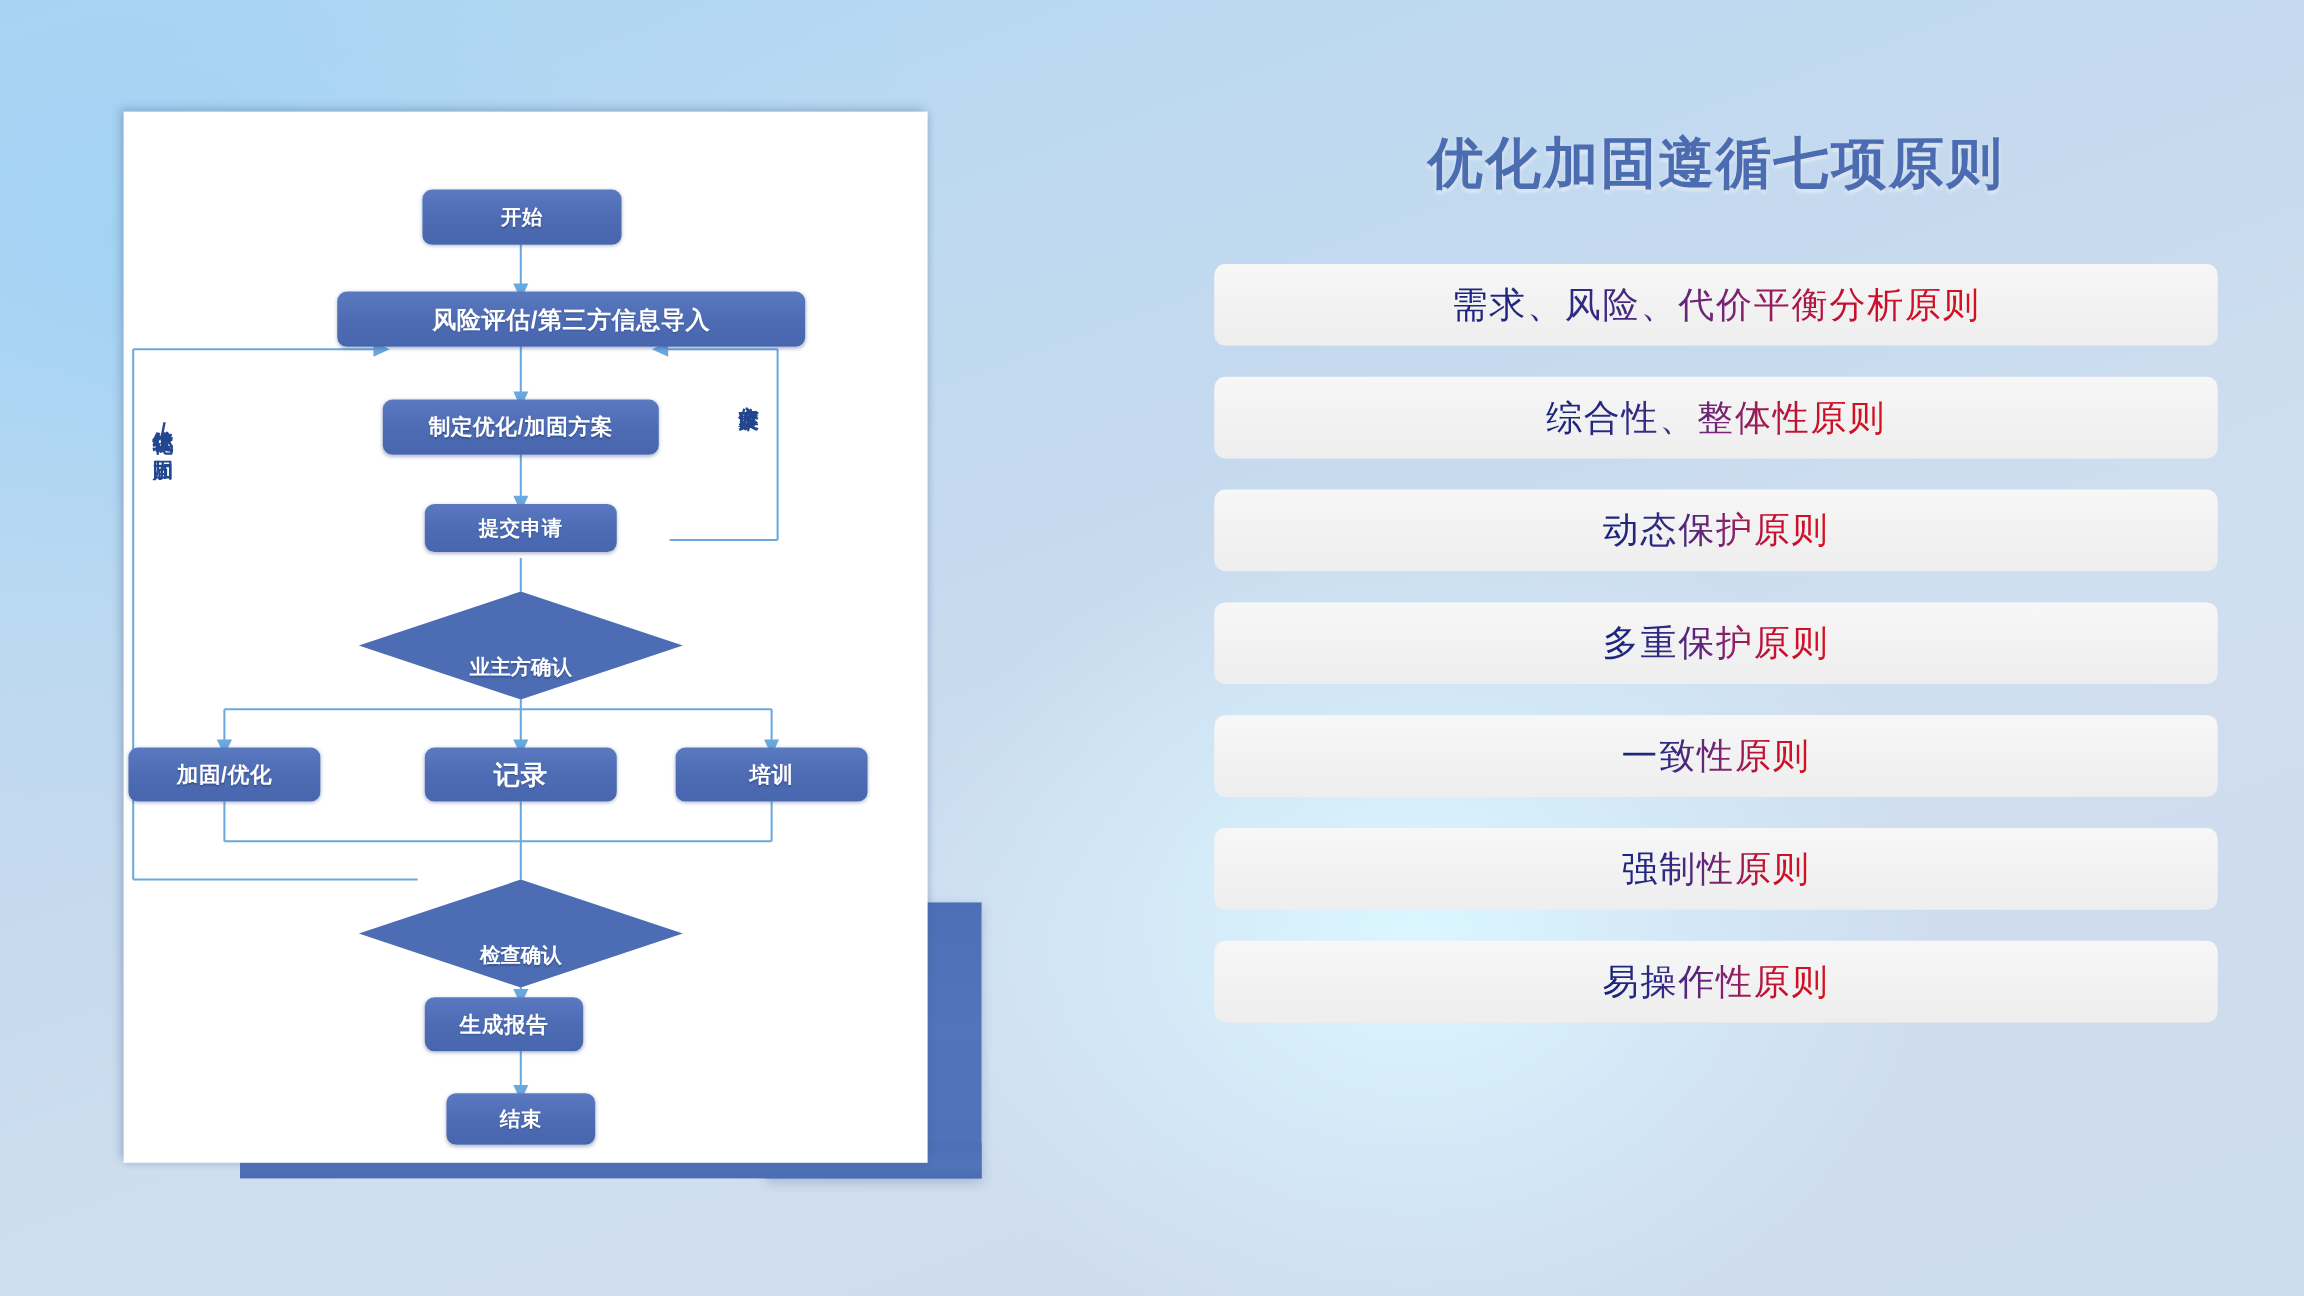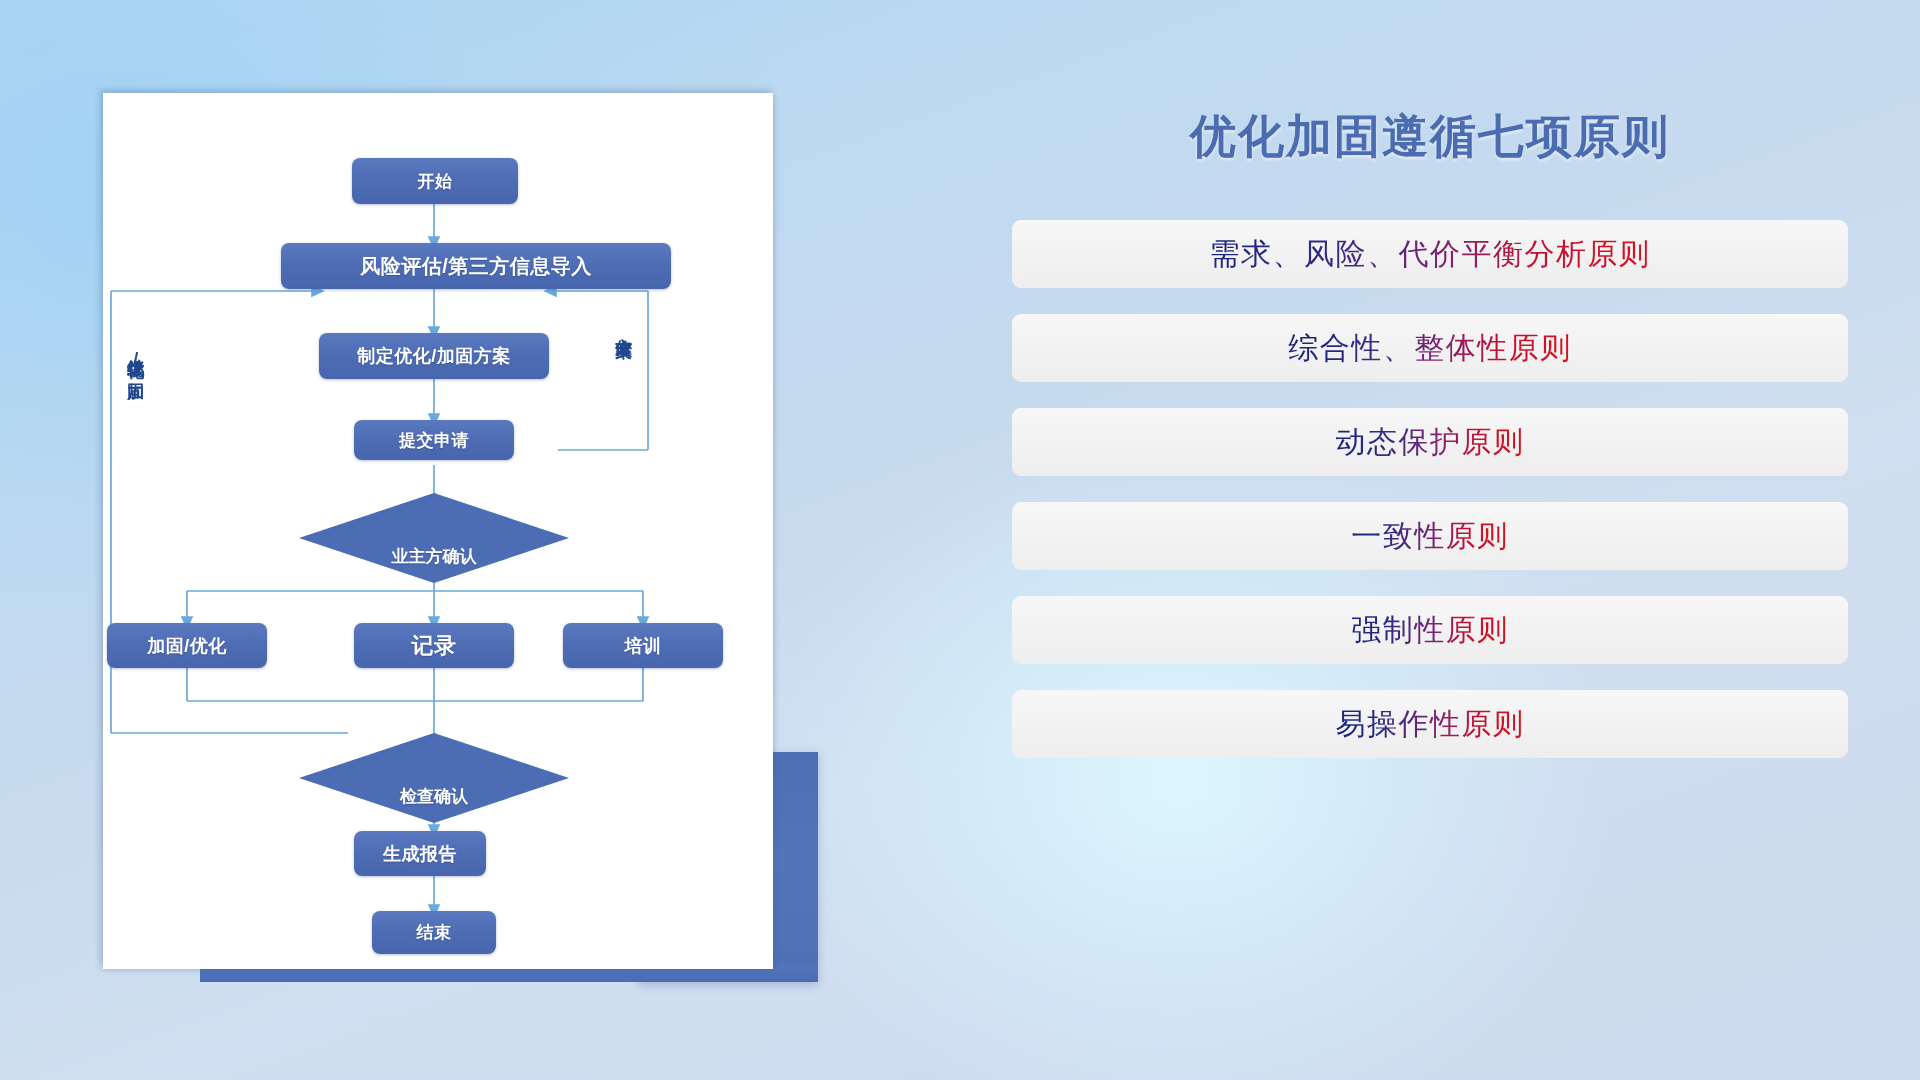--- a/index.html
+++ b/index.html
@@ -291,20 +291,24 @@
       <div class="principle-card">
         <div class="principle-card-inner"></div>
         <span class="principle-text">综合性、整体性原则</span>
       </div>
 
       <div class="principle-card">
         <div class="principle-card-inner"></div>
         <span class="principle-text">动态保护原则</span>
       </div>
 
+      <div class="principle-card">
+        <div class="principle-card-inner"></div>
+        <span class="principle-text">多重保护原则</span>
+      </div>
 
       <div class="principle-card">
         <div class="principle-card-inner"></div>
         <span class="principle-text">一致性原则</span>
       </div>
 
       <div class="principle-card">
         <div class="principle-card-inner"></div>
         <span class="principle-text">强制性原则</span>
       </div>

